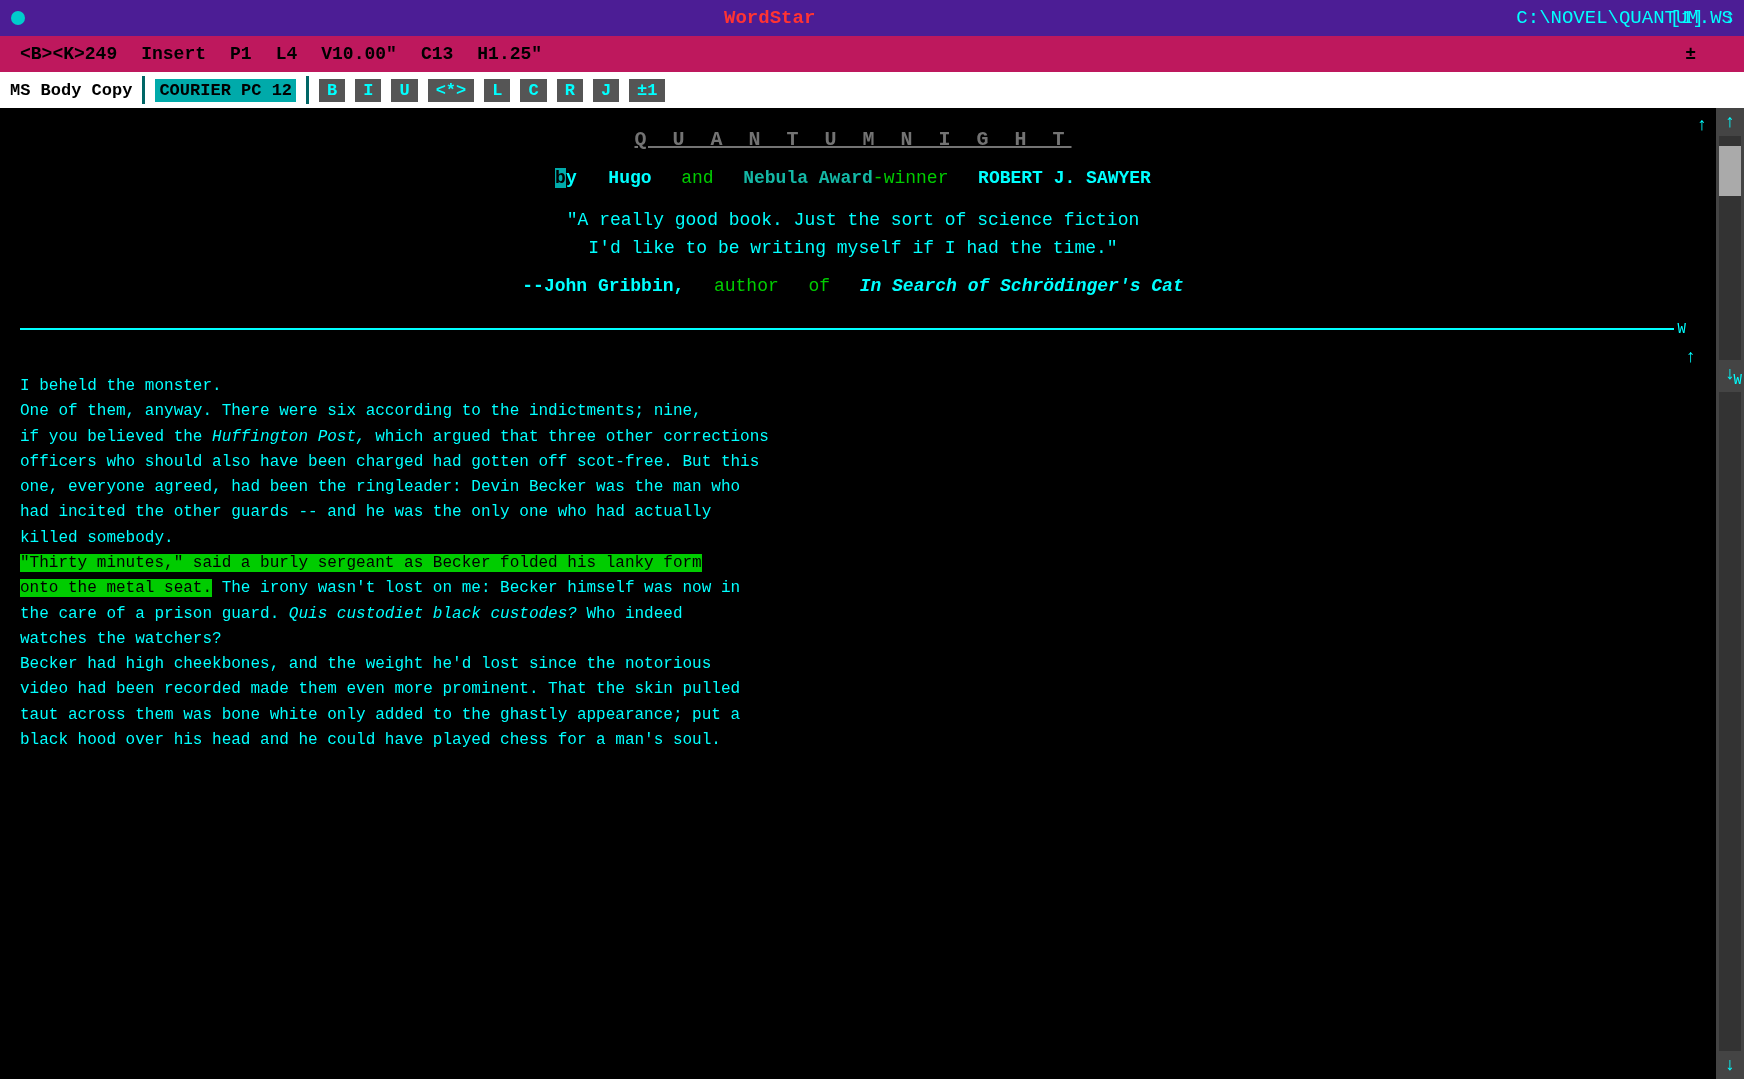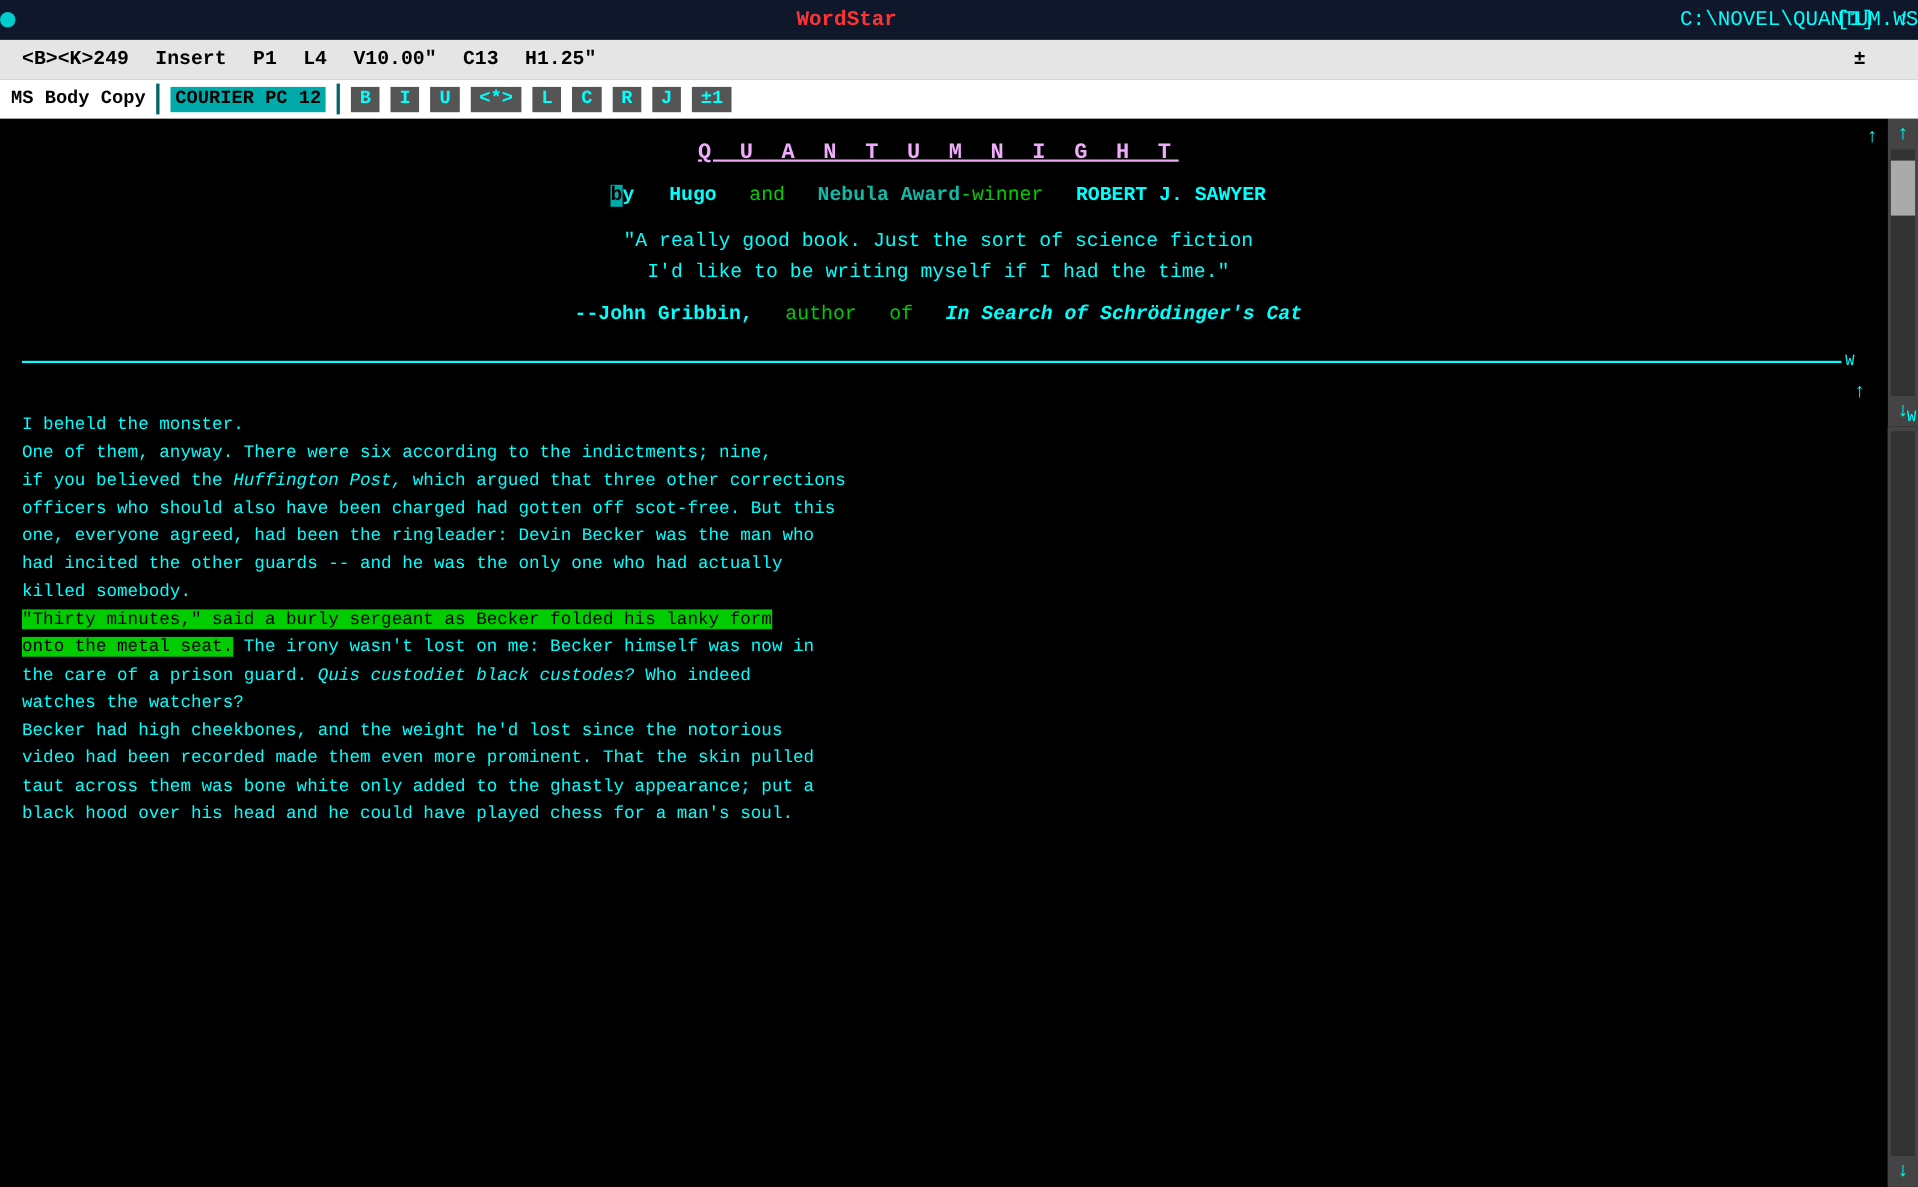--- a/index.html
+++ b/index.html
@@ -73,29 +73,29 @@
       font-size: 18px;
       color: #00ffff;
       line-height: 1.6;
     }
   </style>
 </head>
 <body>
 
 <div style="position:relative; width:1744px; height:1079px; overflow:hidden;">
 
-  <div id="title-bar" style="background:#0f172a; height:36px; display:flex; align-items:center; padding:0 0; position:relative;">
+  <div id="title-bar" style="background:#4c1d95; height:36px; display:flex; align-items:center; padding:0 11px; position:relative;">
     <span style="width:14px;height:14px;background:#00cccc;border-radius:50%;display:inline-block;margin-right:8px;"></span>
     <span style="color:#ff3333;font-weight:bold;font-size:19px;">WordStar</span>
     <span style="color:#00ffff;font-size:19px;margin-left:10px;">C:\NOVEL\QUANTUM.WS</span>
     <span style="color:#00ffff;font-size:19px;position:absolute;right:40px;">[1]</span>
     <span style="color:#00ffff;font-size:19px;position:absolute;right:8px;">↕</span>
   </div>
 
-  <div id="status-bar" style="background:#e5e5e5; height:36px; display:flex; align-items:center; padding:0 20px; gap:24px; color:#000; font-weight:bold; font-size:18px;">
+  <div id="status-bar" style="background:#be185d; height:36px; display:flex; align-items:center; padding:0 20px; gap:24px; color:#000; font-weight:bold; font-size:18px;">
     <span>&lt;B&gt;&lt;K&gt;249</span>
     <span>Insert</span>
     <span>P1</span>
     <span>L4</span>
     <span>V10.00"</span>
     <span>C13</span>
     <span>H1.25"</span>
     <span style="margin-left:auto;margin-right:28px;">±</span>
   </div>
 
@@ -125,21 +125,21 @@
   </div>
 
   <div id="content" style="position:absolute;top:108px;left:0;right:28px;bottom:0;background:#000;padding:8px 30px 8px 20px;overflow:hidden;">
 
     <div id="header-section" style="text-align:center;padding:8px 0 8px 0;">
 
       <div style="position:absolute;right:0;top:0;width:28px;display:flex;flex-direction:column;align-items:center;padding-top:4px;">
         <span style="color:#00ffff;font-size:18px;cursor:pointer;">↑</span>
       </div>
 
-      <div style="font-weight:bold;font-size:20px;letter-spacing:7px;color:#f0abfc;text-decoration:underline;margin-bottom:10px;">
+      <div style="font-weight:bold;font-size:20px;letter-spacing:7px;color:#737373;text-decoration:underline;margin-bottom:10px;">
         <span>Q U A N T U M   N I G H T</span>
       </div>
 
       <div style="font-size:18px;margin-bottom:14px;">
         <span style="background:#00aaaa;color:#000;font-weight:bold;">b</span><span style="color:#00ffff;font-weight:bold;">y</span>
         <span style="display:inline-block;width:10px;"></span>
         <span style="color:#00ffff;font-weight:bold;">Hugo</span>
         <span style="display:inline-block;width:8px;"></span>
         <span style="color:#00cc00;">and</span>
         <span style="display:inline-block;width:8px;"></span>

